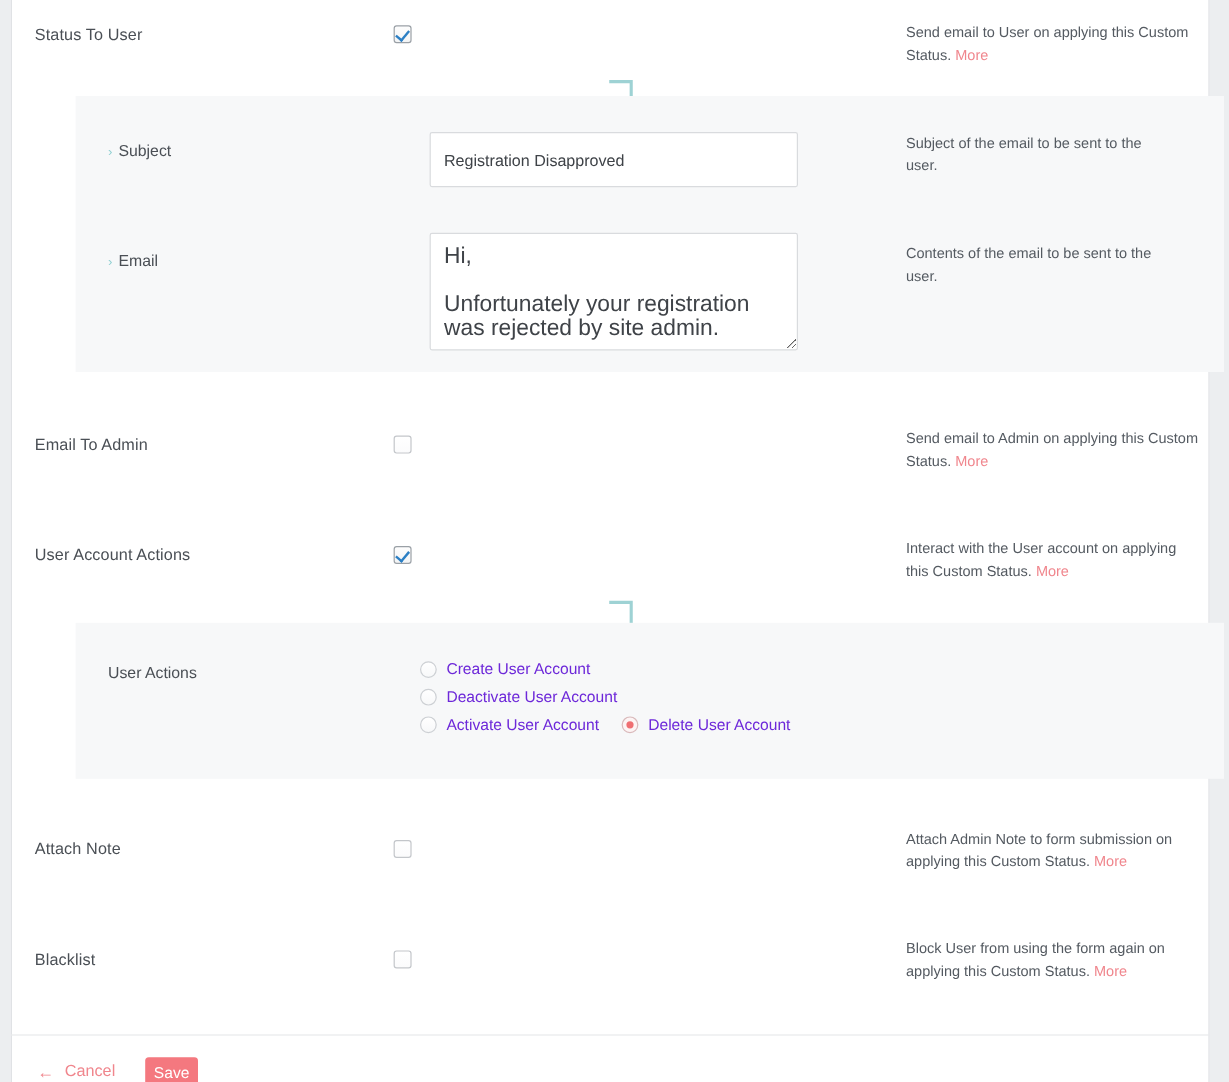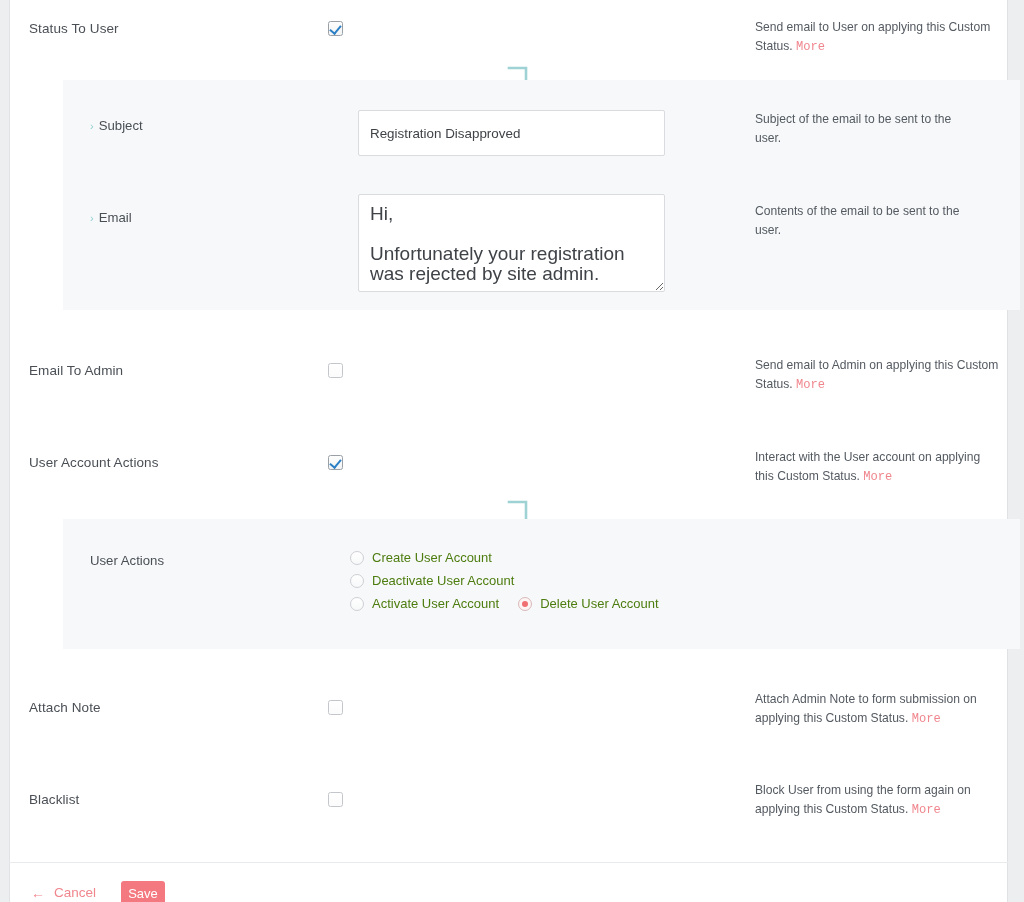--- a/index.html
+++ b/index.html
@@ -60,21 +60,20 @@
     top: -3px;
     width: 245px;
     font-size: 12.1px;
     line-height: 19px;
     color: #545a61;
   }
   .more-link {
     color: #f0868d;
     text-decoration: none;
     cursor: pointer;
-    font-family: Liberation Mono, monospace;
   }
 
   
   .cbox {
     width: 15px;
     height: 15px;
     box-sizing: border-box;
     border: 1px solid #c3c6ca;
     border-radius: 2.5px;
     background: linear-gradient(#ffffff, #fbfbfc);
@@ -191,21 +190,21 @@
     position: absolute;
     left: 3px;
     top: 3px;
     width: 6px;
     height: 6px;
     border-radius: 50%;
     background: #ef6f72;
   }
   .radio-text {
     font-size: 13px;
-    color: #4d7c0f;
+    color: #6d28d9;
     margin-left: 8px;
     white-space: nowrap;
   }
 
   
   .footer-div {
     position: absolute;
     left: 9px;
     top: 862px;
     width: 999px;

